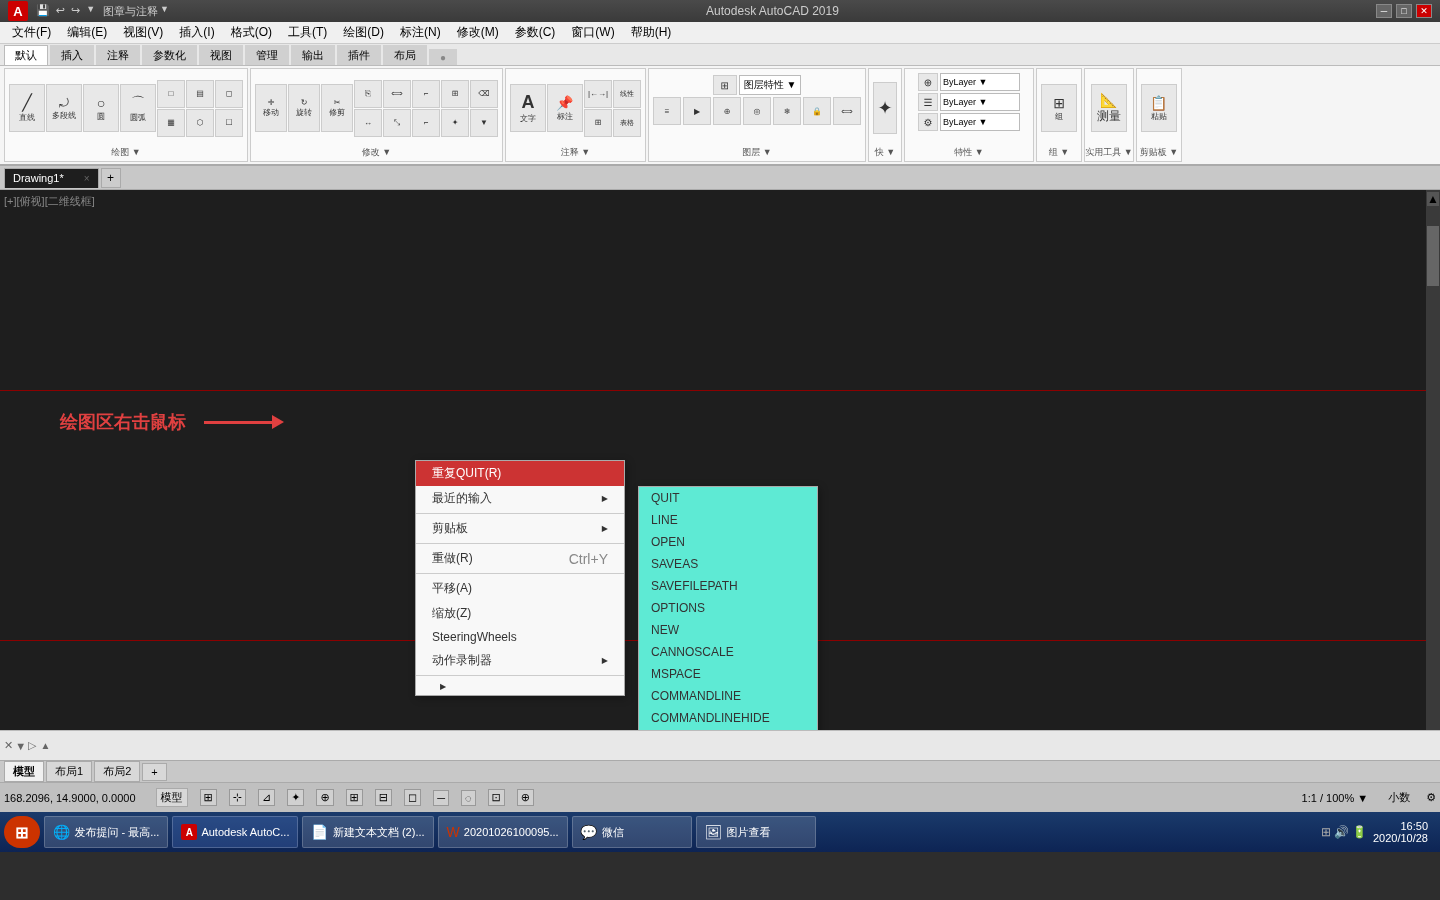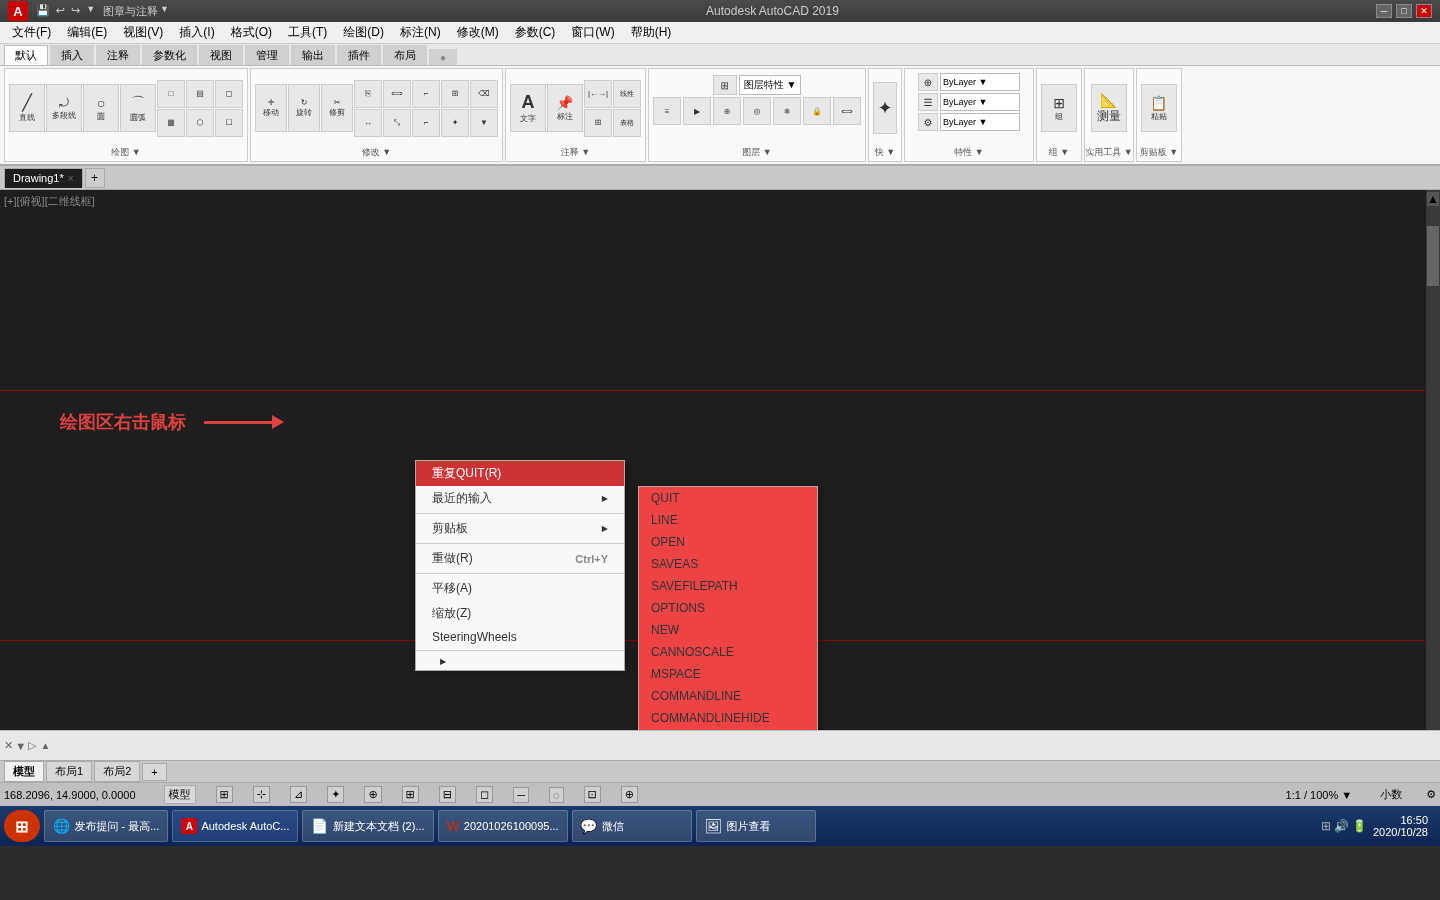--- a/index.html
+++ b/index.html
@@ -128,21 +128,21 @@
       padding: 0 4px;
       border-bottom: 1px solid #aaa;
     }
     .doc-tab {
       height: 20px;
       padding: 0 8px;
       background: #d8d8d8;
       border: 1px solid #aaa;
       border-bottom: none;
       cursor: pointer;
-      display: flex; align-items: center; gap: 4px;
+      display: flex; align-items: center; gap: 20px;
       font-size: 11px;
     }
     .doc-tab.active { background: #1e1e1e; color: #fff; }
     .doc-tab-close { font-size: 10px; color: #666; }
 
     
     #canvas-area {
       position: relative;
       background: #1e1e1e;
       height: 540px;
@@ -206,31 +206,30 @@
       font-size: 8px;
       margin-left: 8px;
     }
     .ctx-separator {
       height: 1px;
       background: #ccc;
       margin: 2px 0;
     }
     .ctx-shortcut {
       color: #888;
-      font-size: 11px;
+      font-size: 14px;
       margin-left: 16px;
-      font-weight: bold;
     }
 
     
     #submenu-recent {
       position: absolute;
       left: 638px;
       top: 296px;
-      background: #ef4444;
+      background: #5eead4;
       border: 1px solid #aaa;
       box-shadow: 2px 2px 8px rgba(0,0,0,0.3);
       min-width: 180px;
       z-index: 101;
     }
     .sub-item {
       padding: 4px 12px;
       cursor: pointer;
       font-size: 12px;
       color: #333;
@@ -619,20 +618,23 @@
       <div class="ctx-separator"></div>
       <div class="ctx-item">
         <span>平移(A)</span>
       </div>
       <div class="ctx-item">
         <span>缩放(Z)</span>
       </div>
       <div class="ctx-item">
         <span>SteeringWheels</span>
       </div>
+      <div class="ctx-item has-submenu">
+        <span>动作录制器</span>
+      </div>
       <div class="ctx-separator"></div>
       <div class="ctx-item has-submenu">
         
       </div>
 
     </div>
 
     <div id="submenu-recent">
       <div class="sub-item">QUIT</div>
       <div class="sub-item">LINE</div>
@@ -664,21 +666,21 @@
     <span style="cursor:pointer;font-size:10px;color:#666;">▲</span>
   </div>
 
   <div id="layout-tabs">
     <div class="layout-tab active">模型</div>
     <div class="layout-tab">布局1</div>
     <div class="layout-tab">布局2</div>
     <div class="layout-tab">+</div>
   </div>
 
-  <div id="bottom-status" style="height:24px;background:#c0c0c0;display:flex;align-items:center;padding:0 4px;gap:20px;border-top:1px solid #aaa;font-size:11px;">
+  <div id="bottom-status" style="height:30px;background:#c0c0c0;display:flex;align-items:center;padding:0 4px;gap:12px;border-top:1px solid #aaa;font-size:11px;">
     <span style="margin-right:8px;font-size:11px;">168.2096, 14.9000, 0.0000</span>
     <span style="padding:1px 4px;border:1px solid #aaa;background:#d8d8d8;cursor:pointer;">模型</span>
 
     <span style="padding:1px 3px;background:#d0d0d0;border:1px solid #999;cursor:pointer;">⊞</span>
     <span style="padding:1px 3px;background:#d0d0d0;border:1px solid #999;cursor:pointer;">⊹</span>
     <span style="padding:1px 3px;background:#d0d0d0;border:1px solid #999;cursor:pointer;">⊿</span>
     <span style="padding:1px 3px;background:#d0d0d0;border:1px solid #999;cursor:pointer;">✦</span>
     <span style="padding:1px 3px;background:#d0d0d0;border:1px solid #999;cursor:pointer;">⊕</span>
     <span style="padding:1px 3px;background:#d0d0d0;border:1px solid #999;cursor:pointer;">⊞</span>
     <span style="padding:1px 3px;background:#d0d0d0;border:1px solid #999;cursor:pointer;">⊟</span>

